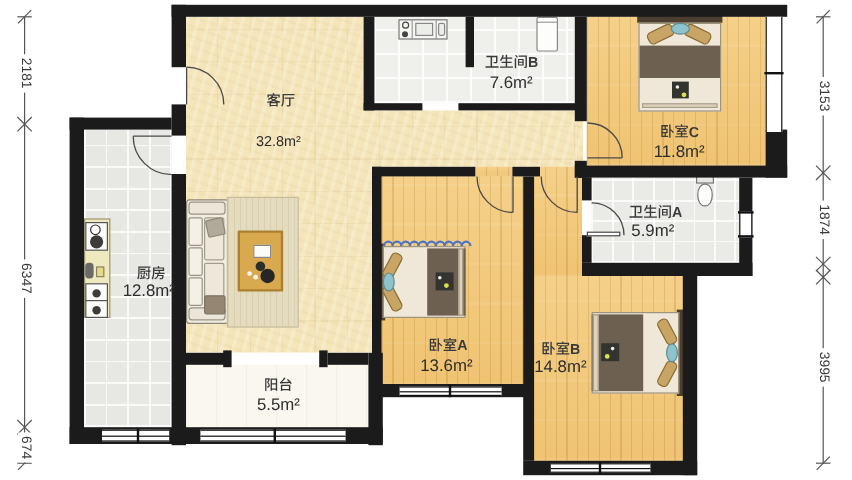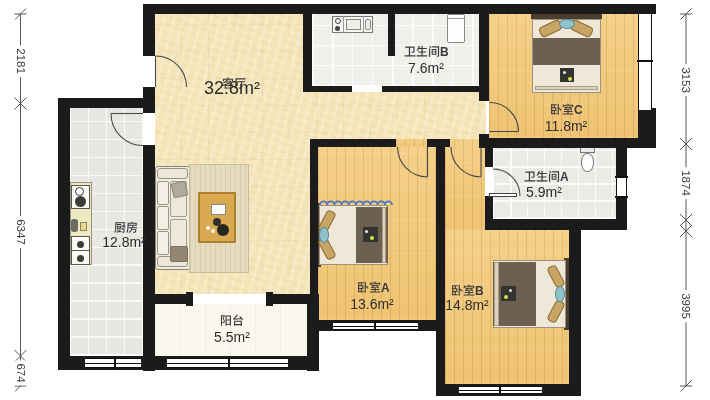--- a/index.html
+++ b/index.html
@@ -184,21 +184,21 @@
     <div style="position:absolute;left:686px;top:183px;transform:translate(-50%,-50%) rotate(90deg);font-size:11.5px;color:#3a3a3a;background:#fff;padding:0 3px;line-height:12px">1874</div>
     <div style="position:absolute;left:686px;top:306px;transform:translate(-50%,-50%) rotate(90deg);font-size:11.5px;color:#3a3a3a;background:#fff;padding:0 3px;line-height:12px">3995</div>
 <svg style="position:absolute;left:222.0px;top:76.5px" width="24" height="15" viewBox="0 0 24 15">
       <g transform="translate(0.0,10.8) scale(0.01200,-0.01200)">
         <path d="M369 518H640C602 478 555 442 502 410C448 441 401 475 365 514ZM378 663C327 586 232 503 92 446C113 431 142 398 156 376C209 402 256 430 297 460C331 424 369 392 412 363C296 309 162 271 32 250C48 229 69 191 77 166C126 176 175 187 223 201V-84H316V-51H687V-82H784V207C825 197 866 189 909 183C923 210 949 252 970 274C832 289 703 320 594 366C672 419 738 482 785 557L721 595L705 591H439C453 608 467 625 479 643ZM500 310C564 276 634 248 710 226H304C372 249 439 277 500 310ZM316 28V147H687V28ZM423 831C436 809 450 782 462 757H74V554H167V671H830V554H927V757H571C555 788 534 825 516 854Z" fill="#3a3a3a"></path>
       </g>
       <g transform="translate(12.0,10.8) scale(0.01200,-0.01200)">
         <path d="M122 786V428C122 287 115 104 30 -23C51 -34 92 -65 108 -83C203 55 217 273 217 428V695H954V786ZM266 554V465H577V36C577 20 570 15 551 15C530 14 457 14 388 16C402 -11 418 -52 423 -79C516 -80 580 -78 620 -64C662 -49 675 -22 675 35V465H935V554Z" fill="#3a3a3a"></path>
       </g>
     </svg>
-    <div style="position:absolute;left:232px;top:88px;transform:translate(-50%,-50%);font-size:18px;color:#2d2d2d;white-space:nowrap">32.8m²</div>
+    <div style="position:absolute;left:232px;top:118px;transform:translate(-50%,-50%);font-size:12px;color:#2d2d2d;white-space:nowrap">32.8m²</div>
     <svg style="position:absolute;left:114.0px;top:220.5px" width="24" height="15" viewBox="0 0 24 15">
       <g transform="translate(0.0,10.8) scale(0.01200,-0.01200)">
         <path d="M229 648V571H601V648ZM333 442H487V329H333ZM250 509V263H574V509ZM263 225C282 170 299 99 303 55L382 74C377 117 359 187 337 240ZM602 358C636 293 667 207 676 152L754 181C745 236 711 320 676 384ZM790 685V528H603V442H790V21C790 7 785 2 771 2C756 1 709 1 661 3C673 -22 686 -60 689 -84C761 -84 809 -81 840 -67C871 -53 881 -29 881 20V442H957V528H881V685ZM480 246C466 187 441 104 418 47L198 23L211 -61C320 -48 471 -29 614 -9L612 69L502 56C523 107 544 170 563 226ZM106 802V499C106 342 100 118 30 -39C53 -47 94 -69 111 -83C185 83 196 333 196 500V719H950V802Z" fill="#3a3a3a"></path>
       </g>
       <g transform="translate(12.0,10.8) scale(0.01200,-0.01200)">
         <path d="M439 821C449 799 459 773 468 748H128V514C128 355 119 121 28 -41C53 -50 96 -72 115 -86C206 81 222 328 223 498H579L503 472C520 442 541 401 553 372H252V295H427C412 154 374 48 206 -11C225 -27 250 -61 260 -82C392 -32 456 44 490 143H766C758 58 747 20 733 8C724 0 714 -1 696 -1C676 -1 623 0 570 5C583 -17 594 -49 595 -72C652 -75 707 -76 735 -74C768 -71 791 -65 811 -46C838 -20 851 41 863 181C865 193 866 217 866 217H509C514 242 517 268 520 295H927V372H581L643 395C631 422 608 465 586 498H897V748H572C561 779 546 815 532 845ZM223 668H803V578H223Z" fill="#3a3a3a"></path>
       </g>
     </svg>
     <div style="position:absolute;left:124px;top:242px;transform:translate(-50%,-50%);font-size:14px;color:#2d2d2d;white-space:nowrap">12.8m²</div>
     <svg style="position:absolute;left:404.0px;top:44.5px" width="44" height="15" viewBox="0 0 44 15">

